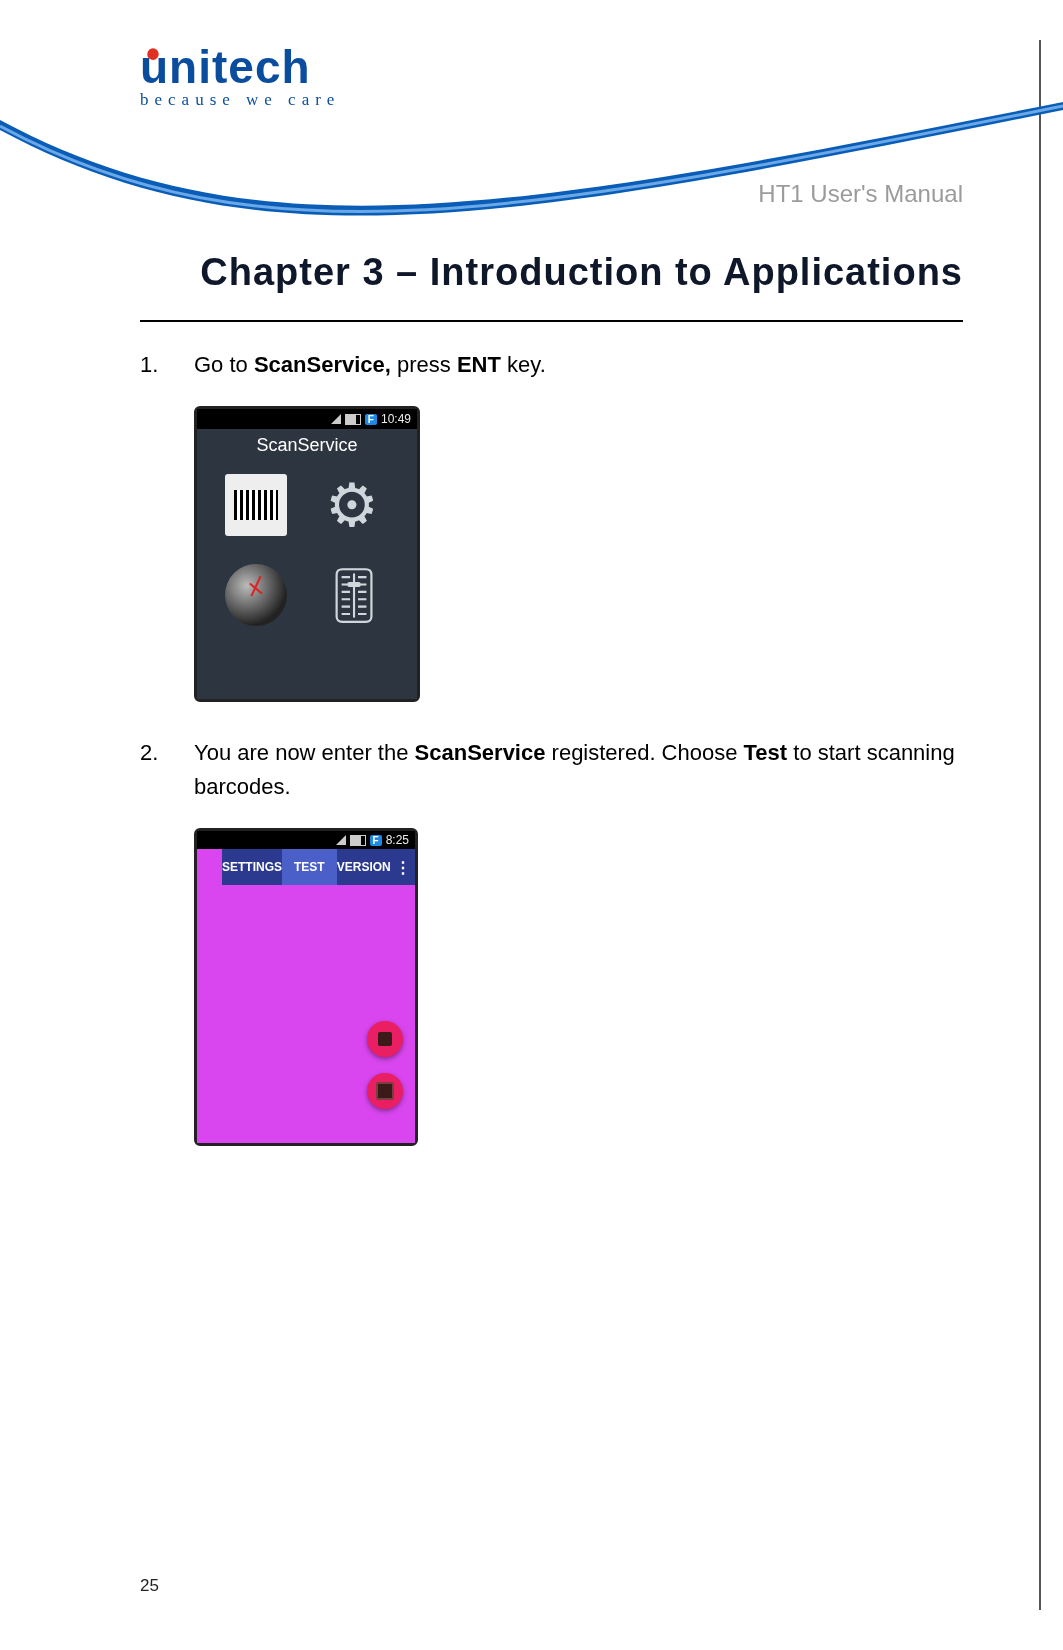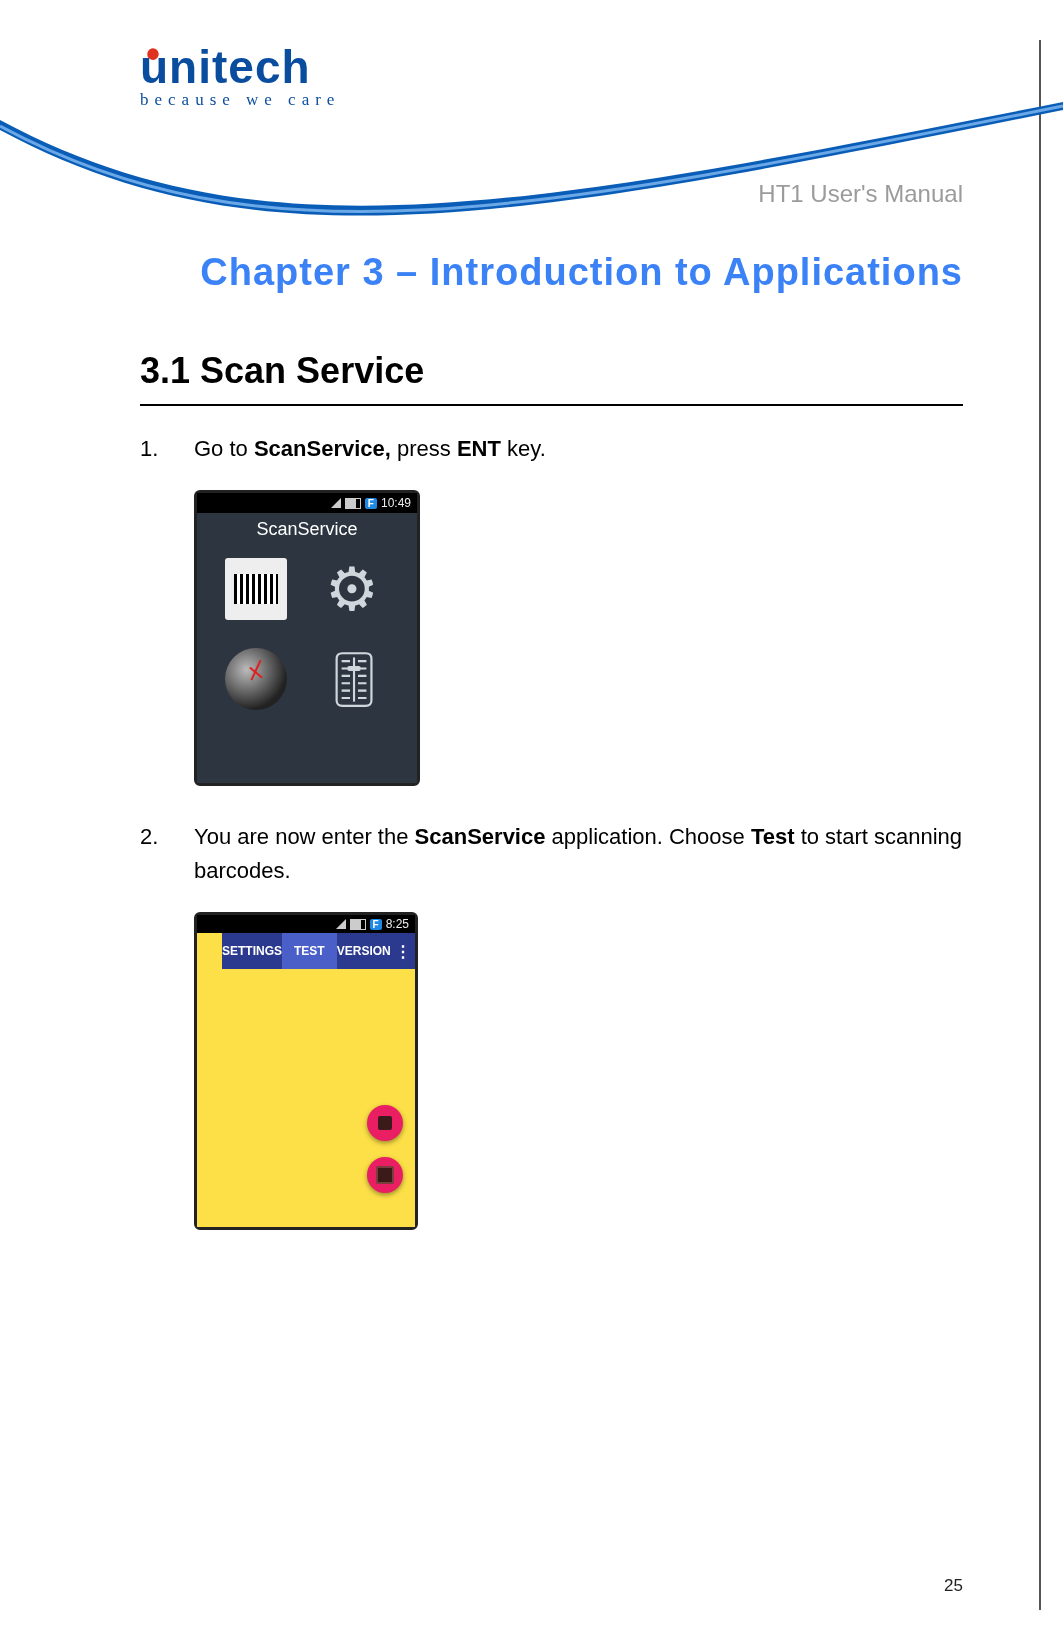--- a/index.html
+++ b/index.html
@@ -53,21 +53,21 @@
     height: 140px;
     pointer-events: none;
   }
   .doc-title {
     text-align: right;
     color: #9b9b9b;
     font-size: 24px;
     margin-top: 70px;
   }
   .chapter-title {
-    color: #3b82f6;
+    color: #0f172a;
     font-size: 38px;
     font-weight: bold;
     text-align: right;
     letter-spacing: 1px;
     margin-top: 28px;
     line-height: 1.9;
   }
   .section-title {
     font-size: 36px;
     font-weight: bold;
@@ -170,21 +170,21 @@
     position: relative;
   }
   .clock-ico::before, .clock-ico::after {
     content:""; position:absolute; background:#d22; left:50%; top:50%;
   }
   .clock-ico::before { width:2px; height:22px; transform: translate(-50%,-90%) rotate(25deg); }
   .clock-ico::after  { width:2px; height:16px; transform: translate(-50%,-90%) rotate(-50deg); }
   .sliders-ico { color:#cfd6dc; font-size:54px; letter-spacing:-4px; }
 
   .screen2 {
-    background: #fde047;
+    background: #d946ef;
     height: calc(100% - 18px);
     position: relative;
     padding-left: 25px;
   }
   .tab-bar {
     display: flex;
     align-items: stretch;
     background: #2b3a8f;
     height: 36px;
     color: #fff;
@@ -215,21 +215,21 @@
   .footer {
     position: absolute;
     left: 0;
     bottom: 54px;
     width: 100%;
     box-sizing: border-box;
     padding: 0 100px 0 140px;
     font-size: 15px;
     color: #222;
     display: flex;
-    justify-content: flex-end;
+    justify-content: flex-start;
     align-items: flex-start;
     gap: 34px;
   }
   .page-num { font-size: 17px; }
   .footer-text { text-align: left; line-height: 1.35; white-space: nowrap; }
   .edge-rule {
     position: absolute;
     top: 40px; bottom: 40px;
     right: 22px;
     width: 2px;
@@ -250,21 +250,20 @@
 
   <svg class="header-line" viewBox="0 0 1063 140" preserveAspectRatio="none">
     <path d="M0,40 C260,180 520,130 1063,20 L1063,12 C520,120 260,170 0,30 Z" fill="#0a5db6"></path>
     <path d="M0,36 C260,176 520,126 1063,16" stroke="#6aa8e8" stroke-width="3" fill="none"></path>
   </svg>
 
   <div class="doc-title">HT1 User's Manual</div>
 
   <div class="chapter-title">Chapter 3 – Introduction to Applications</div>
 
-  <div class="section-title">3.1 Scan Service</div>
   <hr class="section-rule">
 
   <ol class="steps">
     <li>
       <span class="num">1.</span>
       <span class="txt">
         <span>Go to </span><b>ScanService,</b><span> press </span><b>ENT</b><span> key.</span>
       </span>
     </li>
   </ol>
@@ -288,21 +287,21 @@
           <div class="app-ico sliders-ico">🎚</div>
         </div>
       </div>
     </div>
   </div>
 
   <ol class="steps">
     <li>
       <span class="num">2.</span>
       <span class="txt">
-        <span>You are now enter the </span><b>ScanService</b><span> application. Choose </span><b>Test</b><span> to start scanning barcodes.</span>
+        <span>You are now enter the </span><b>ScanService</b><span> registered. Choose </span><b>Test</b><span> to start scanning barcodes.</span>
       </span>
     </li>
   </ol>
 
   <div class="phone-wrap">
     <div class="phone phone2">
       <div class="status-bar" style="height:18px">
         <span class="sig"></span>
         <span class="batt"></span>
         <span class="f-badge">F</span>

